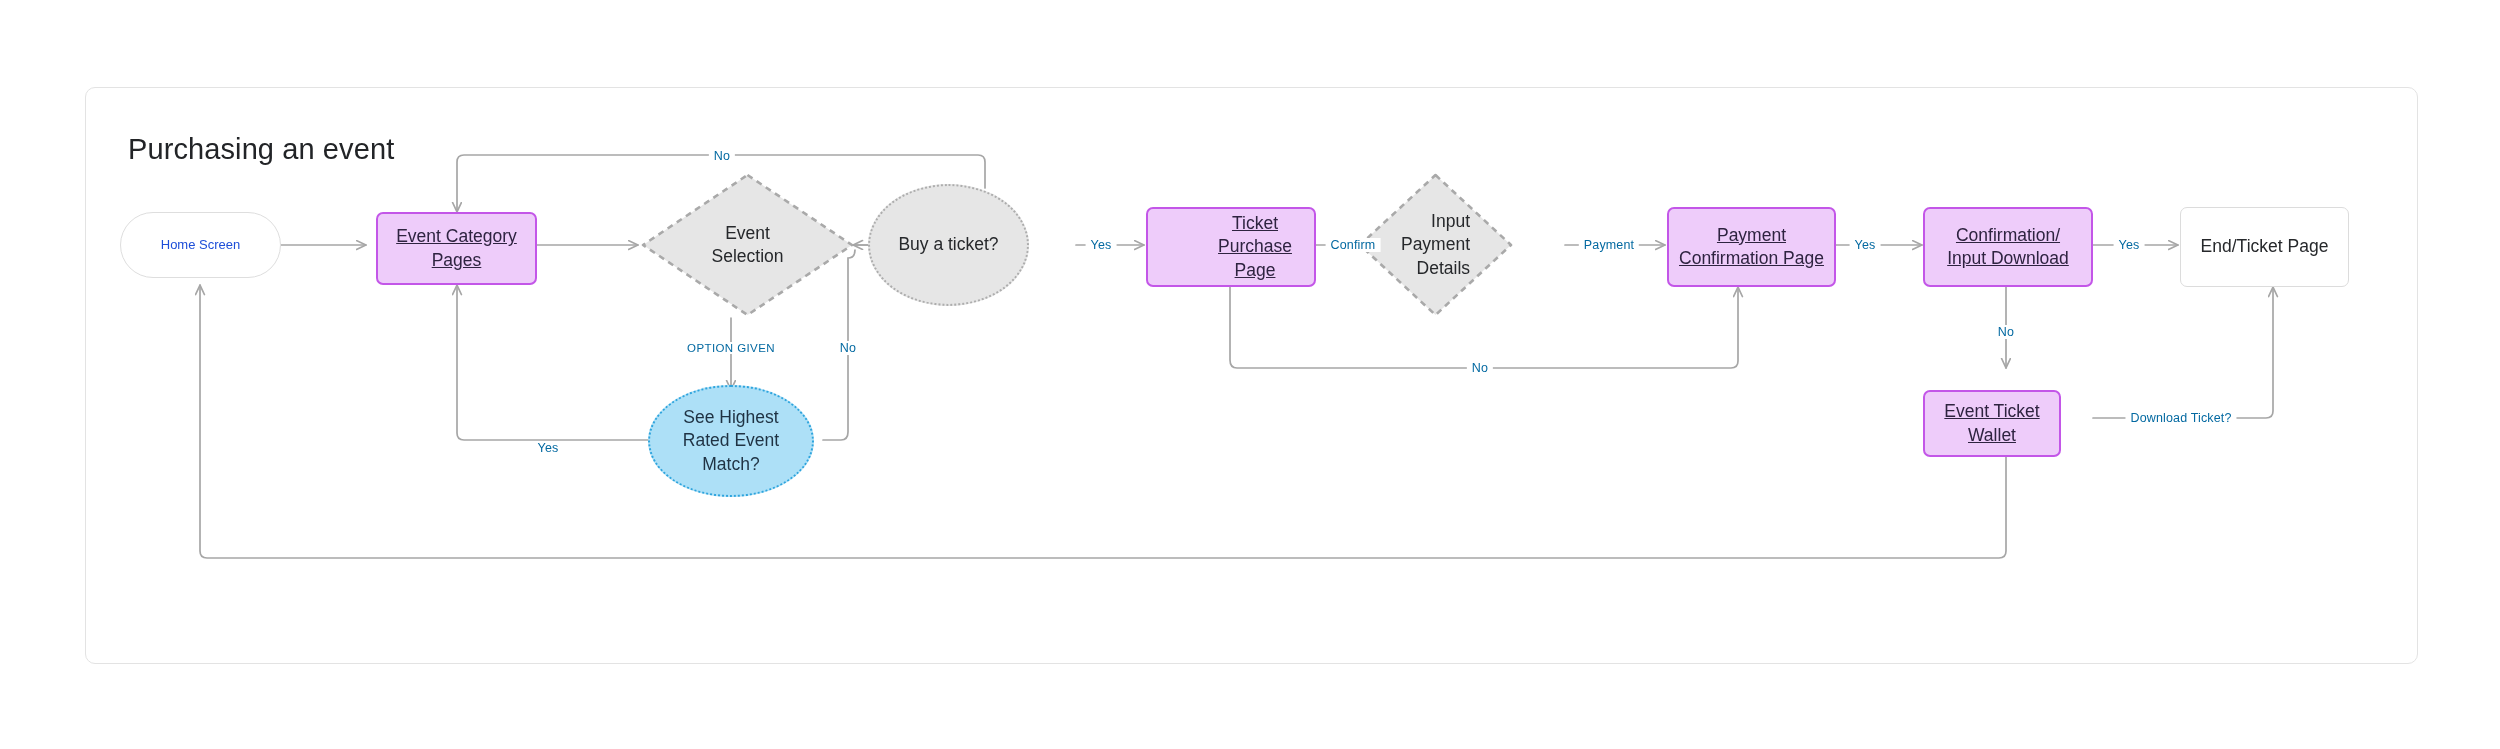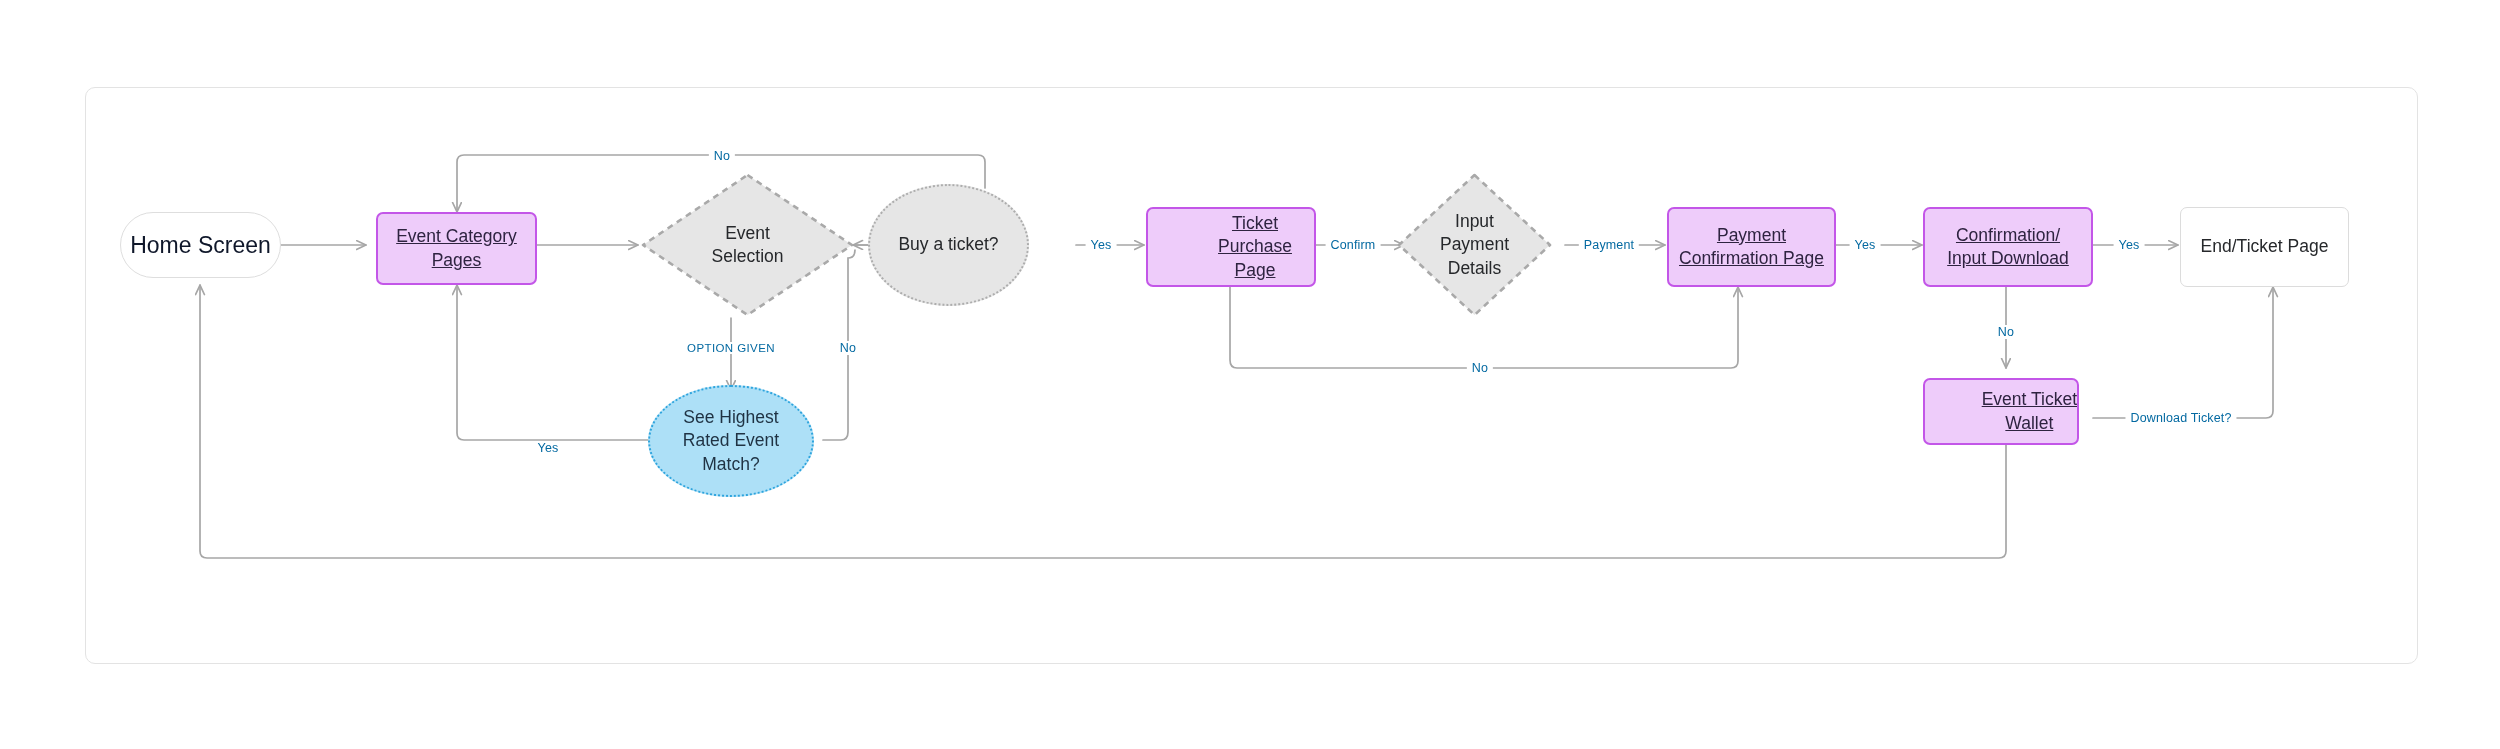--- a/index.html
+++ b/index.html
@@ -62,22 +62,22 @@
     background: #ffffff;
     border: 1.6px solid #dcdcdc;
     border-radius: 7px;
     color: #26282b;
     font-size: 17.5px;
   }
   .node.pill {
     background: #ffffff;
     border: 1.6px solid #dedede;
     border-radius: 34px;
-    color: #0f172a;
-    font-size: 23px;
+    color: #1d4ed8;
+    font-size: 13px;
   }
   .node.rect-purple {
     background: #eeccfa;
     border: 2.2px solid #c356e8;
     border-radius: 7px;
     color: #2e2340;
     font-size: 17.5px;
     text-decoration: underline;
   }
   .node.circle-gray {
@@ -126,20 +126,21 @@
     letter-spacing: 0.4px;
   }
 </style>
 </head>
 <body>
 
 <div id="stage">
 
   <div id="canvas-frame"></div>
 
+  <div id="diagram-title">Purchasing an event</div>
 
   <svg id="edges" viewBox="0 0 2500 749" xmlns="http://www.w3.org/2000/svg">
     <defs>
       <marker id="arw" markerWidth="13" markerHeight="13" refX="10.5" refY="5" orient="auto" markerUnits="userSpaceOnUse">
         <path d="M1,0.6 L10.4,5 L1,9.4" fill="none" stroke="#a6a6a6" stroke-width="1.7" stroke-linecap="round" stroke-linejoin="round"></path>
       </marker>
     </defs>
     <g fill="none" stroke="#a6a6a6" stroke-width="1.7" stroke-linecap="round">
 
       <path d="M 281,245 L 366,245" marker-end="url(#arw)"></path>
@@ -204,42 +205,42 @@
     <span class="node-label">See Highest
 Rated Event
 Match?</span>
   </div>
 
   <div class="node rect-purple" style="left:1146px; top:207px; width:170px; height:80px;padding-left:48px;">
     <span class="node-label">Ticket Purchase
 Page</span>
   </div>
 
-  <div class="node diamond-wrap" style="left:1396px; top:172px; width:157px; height:146px;">
+  <div class="node diamond-wrap" style="left:1357px; top:172px; width:157px; height:146px;text-align:right;">
     <div class="diamond-shape">
       <svg viewBox="0 0 157 146" preserveAspectRatio="none" xmlns="http://www.w3.org/2000/svg">
         <polygon points="78.5,3 154,73 78.5,143 3,73" fill="#e6e6e6" stroke="#a9a9a9" stroke-width="2.6" stroke-dasharray="6 5" stroke-linejoin="round"></polygon>
       </svg>
     </div>
     <span class="node-label">Input
 Payment
 Details</span>
   </div>
 
   <div class="node rect-purple" style="left:1667px; top:207px; width:169px; height:80px;">
     <span class="node-label">Payment
 Confirmation Page</span>
   </div>
 
   <div class="node rect-purple" style="left:1923px; top:207px; width:170px; height:80px;">
     <span class="node-label">Confirmation/
 Input Download</span>
   </div>
 
-  <div class="node rect-purple" style="left:1923px; top:378px; width:156px; height:67px;justify-content:flex-end;">
+  <div class="node rect-purple" style="left:1923px; top:390px; width:138px; height:67px;">
     <span class="node-label">Event Ticket
 Wallet</span>
   </div>
 
   <div class="node rect-plain" style="left:2180px; top:207px; width:169px; height:80px;">
     <span class="node-label">End/Ticket Page</span>
   </div>
 
   <div class="edge-label" style="left:722px; top:156px;">No</div>
 

